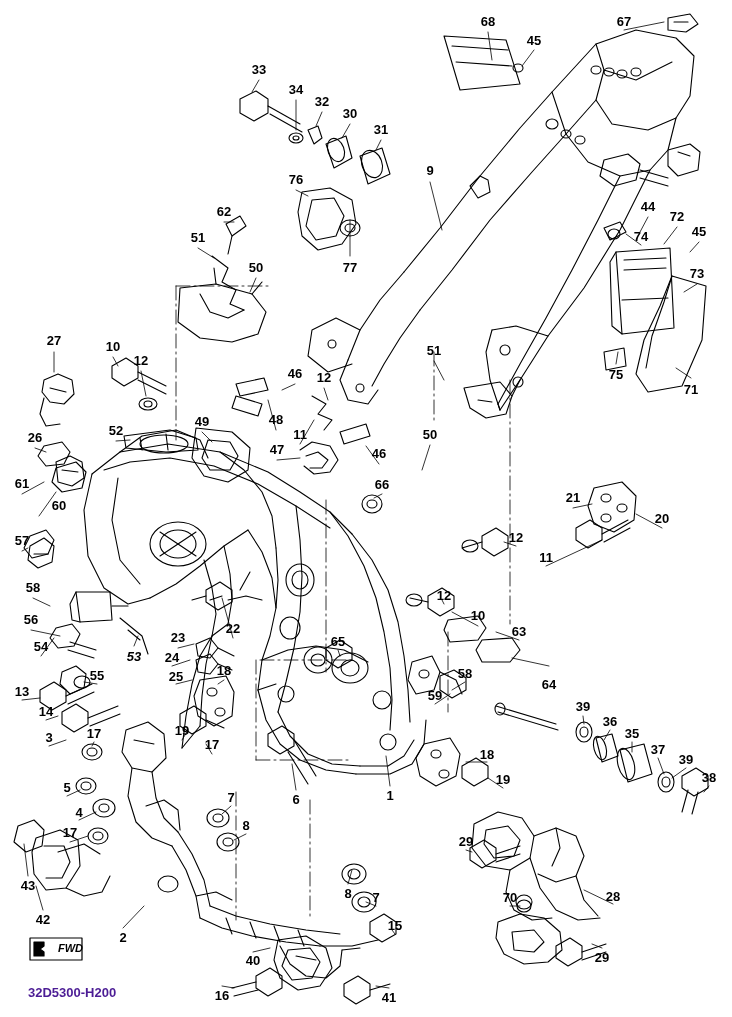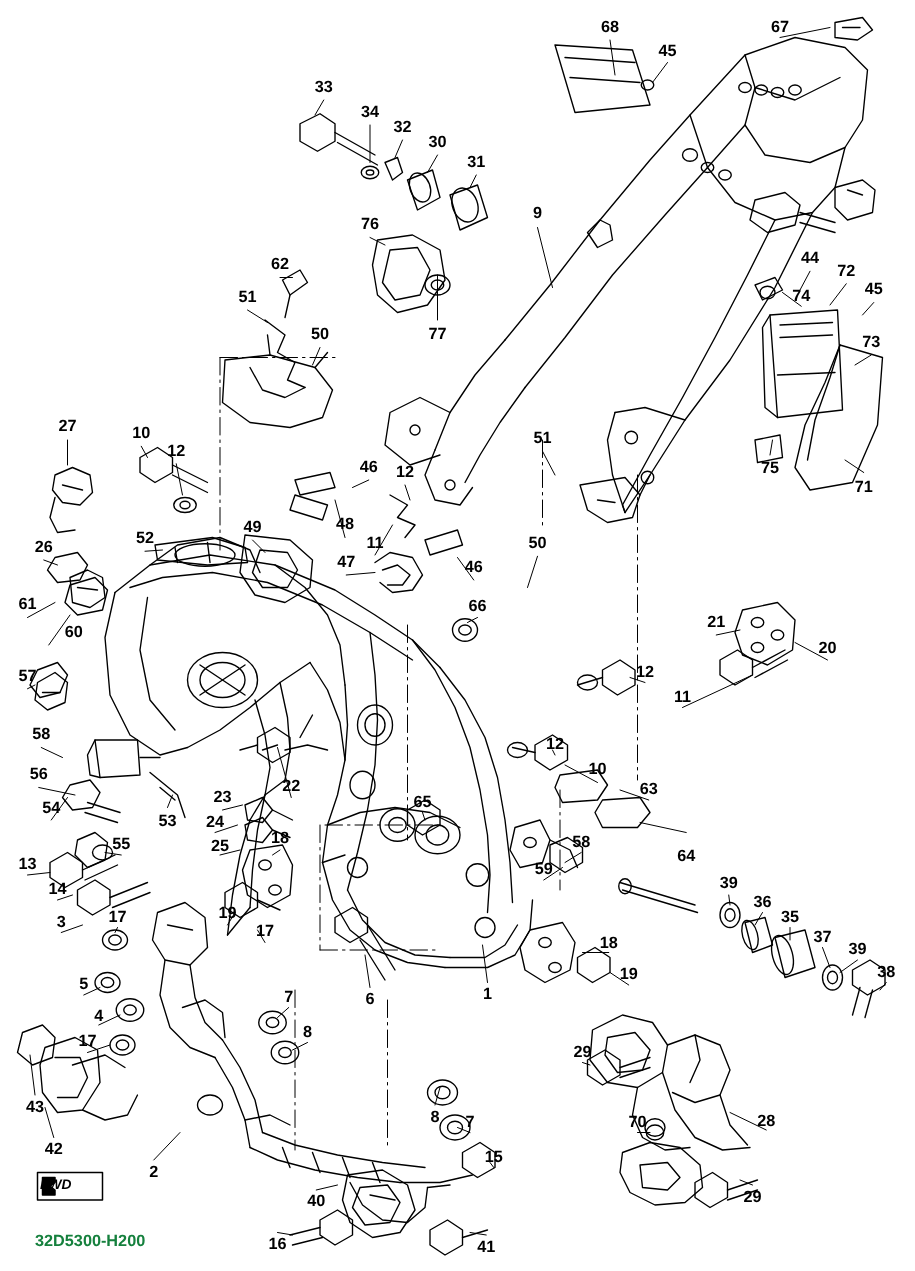--- a/index.html
+++ b/index.html
@@ -35,26 +35,26 @@
     transform: translate(-50%, -50%);
     letter-spacing: 0px;
   }
   #part-code {
     position: absolute;
     left: 28px;
     top: 985px;
     font-family: "Liberation Sans", sans-serif;
     font-size: 13px;
     font-weight: 700;
-    color: #15803d;
+    color: #4c1d95;
     white-space: nowrap;
   }
   #fwd-marker {
     position: absolute;
-    left: 18px;
+    left: 44px;
     top: 938px;
     width: 56px;
     height: 22px;
   }
   .fwd-text {
     position: absolute;
     left: 14px;
     top: 4px;
     font-size: 11px;
     font-weight: 700;
@@ -584,21 +584,21 @@
       <div class="callout" style="left: 546px; top: 557px;">11</div>
       <div class="callout" style="left: 33px; top: 587px;">58</div>
       <div class="callout" style="left: 31px; top: 619px;">56</div>
       <div class="callout" style="left: 444px; top: 595px;">12</div>
       <div class="callout" style="left: 478px; top: 615px;">10</div>
       <div class="callout" style="left: 519px; top: 631px;">63</div>
       <div class="callout" style="left: 549px; top: 684px;">64</div>
       <div class="callout" style="left: 178px; top: 637px;">23</div>
       <div class="callout" style="left: 233px; top: 628px;">22</div>
       <div class="callout" style="left: 41px; top: 646px;">54</div>
-      <div class="callout" style="left: 134px; top: 656px;">53</div>
+      <div class="callout" style="left: 134px; top: 656px; font-style: italic;">53</div>
       <div class="callout" style="left: 172px; top: 657px;">24</div>
       <div class="callout" style="left: 338px; top: 641px;">65</div>
       <div class="callout" style="left: 465px; top: 673px;">58</div>
       <div class="callout" style="left: 22px; top: 691px;">13</div>
       <div class="callout" style="left: 97px; top: 675px;">55</div>
       <div class="callout" style="left: 176px; top: 676px;">25</div>
       <div class="callout" style="left: 224px; top: 670px;">18</div>
       <div class="callout" style="left: 435px; top: 695px;">59</div>
       <div class="callout" style="left: 46px; top: 711px;">14</div>
       <div class="callout" style="left: 583px; top: 706px;">39</div>

